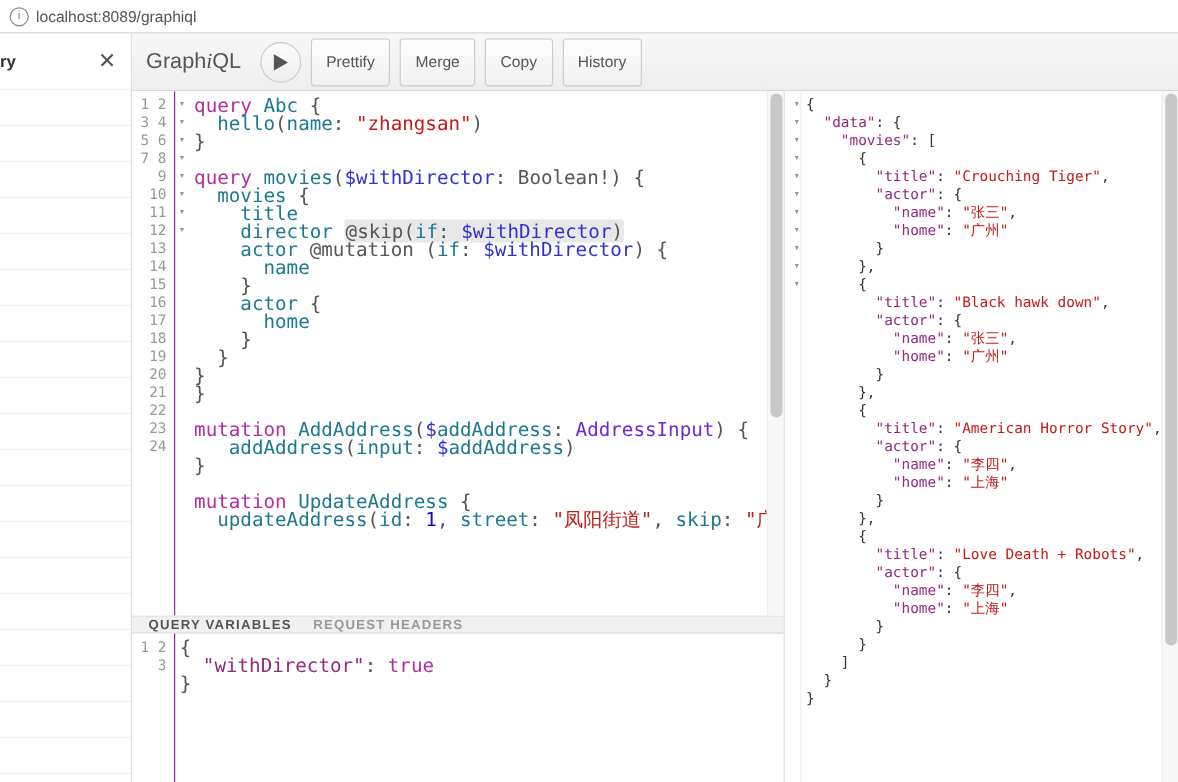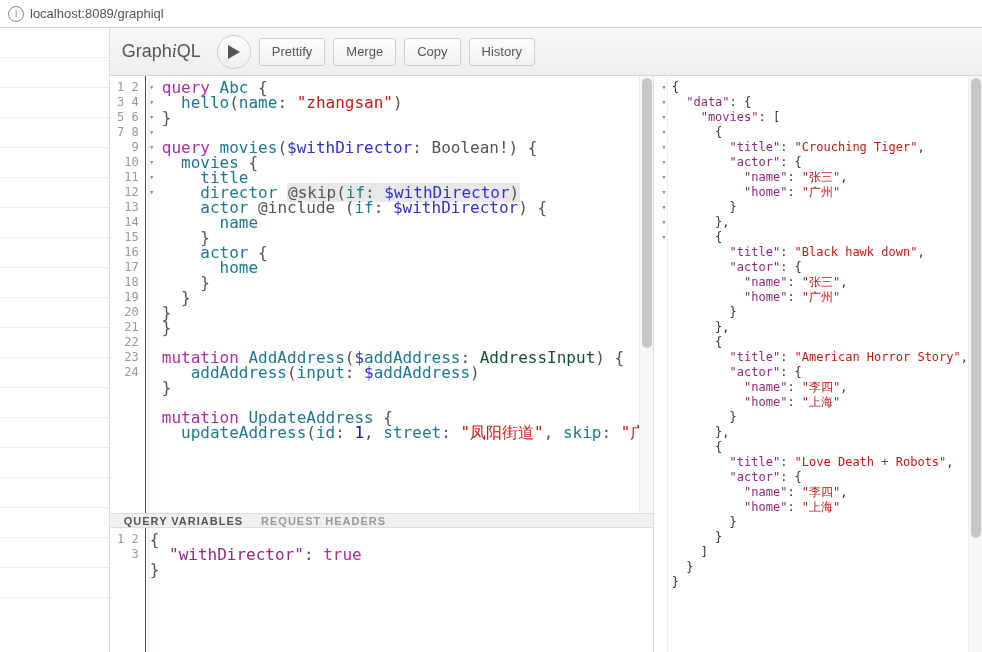--- a/index.html
+++ b/index.html
@@ -12,30 +12,30 @@
 .left-head .title { font-weight: bold; font-size: 14px; color: #333; }
 .left-head .close { font-size: 18px; color: #555; font-weight: 300; padding-right: 4px; }
 .left-list { }
 .left-list .li { height: 30px; border-bottom: 1px solid #eee; }
 .right-panel { flex: 1; display: flex; flex-direction: column; }
 .toolbar { height: 48px; border-bottom: 1px solid #d6d6d6; display: flex; align-items: center; padding: 0 12px; gap: 8px; background: linear-gradient(#f7f7f7,#eee); }
 .logo { font-size: 18px; color: #555; margin-right: 8px; }
 .logo em { font-style: italic; font-family: Georgia, serif; }
 .run-btn { width: 34px; height: 34px; border: 1px solid #ccc; border-radius: 50%; background: linear-gradient(#fdfdfd,#eee); display: flex; align-items: center; justify-content: center; cursor: pointer; }
 .run-btn svg { display: block; }
-.tbtn { height: 28px; padding: 0 12px; border: 1px solid #ccc; border-radius: 3px; background: linear-gradient(#fdfdfd,#f1f1f1); color: #555; font-size: 13px; cursor: pointer; }
+.tbtn { height: 40px; padding: 0 12px; border: 1px solid #ccc; border-radius: 3px; background: linear-gradient(#fdfdfd,#f1f1f1); color: #555; font-size: 13px; cursor: pointer; }
 .workspace { flex: 1; display: flex; position: relative; }
 .col-editor { width: 543px; display: flex; flex-direction: column; position: relative; }
 .col-result { flex: 1; border-left: 1px solid #ddd; position: relative; }
 .editor-body { flex: 1; display: flex; overflow: hidden; position: relative; }
 .gutter { width: 36px; background: #fff; border-right: 1px solid #a21caf; color: #999; font-family: Consolas, Menlo, monospace; font-size: 12px; text-align: right; padding: 4px 6px 4px 2px; line-height: 15px; }
 .code { flex: 1; font-family: Consolas, Menlo, monospace; font-size: 16px; line-height: 15px; padding: 4px 0 4px 4px; white-space: pre; overflow: hidden; color: #555; }
 .kw { color: #b32da0; }
 .def { color: #3030d0; }
-.ty { color: #14532d; }
+.ty { color: #6d28d9; }
 .str { color: #c41a16; }
 .attr { color: #1d7991; }
 .num { color: #1c00cf; }
 .dir { color: #555; }
 .hl { background: #e8e8e8; border-radius: 2px; padding: 0 1px; }
 .tok-key { color: #932981; }
 .tok-str { color: #c41a16; }
 .fold-gutter { width: 12px; color: #999; font-family: Consolas, Menlo, monospace; font-size: 9px; line-height: 15px; padding: 4px 0; text-align: center; }
 .scrollbar { width: 14px; background: #f7f7f7; position: relative; border-left: 1px solid #eee; }
 .scrollbar .thumb { position: absolute; left: 2px; width: 10px; background: #c7c7c7; border-radius: 5px; }
@@ -50,20 +50,24 @@
 </head>
 <body>
 
 <div class="addr-bar">
   <span class="info-icon">i</span>
   <span>localhost:8089/graphiql</span>
 </div>
 
 <div class="main">
   <div class="left-panel">
+    <div class="left-head">
+      <span class="title">ry</span>
+      <span class="close">✕</span>
+    </div>
     <div class="left-list">
       <div class="li"></div>
       <div class="li"></div>
       <div class="li"></div>
       <div class="li"></div>
       <div class="li"></div>
       <div class="li"></div>
       <div class="li"></div>
       <div class="li"></div>
       <div class="li"></div>
@@ -148,21 +152,21 @@
 ▾
 </div>
           <div class="code" id="main-code"><span class="kw">query</span> <span class="attr">Abc</span> {
   <span class="attr">hello</span>(<span class="attr">name</span>: <span class="str">"zhangsan"</span>)
 }
 
 <span class="kw">query</span> <span class="attr">movies</span>(<span class="def">$withDirector</span>: Boolean!) {
   <span class="attr">movies</span> {
     <span class="attr">title</span>
     <span class="attr">director</span> <span class="hl"><span class="dir">@skip</span>(<span class="attr">if</span>: <span class="def">$withDirector</span>)</span>
-    <span class="attr">actor</span> <span class="dir">@include</span> (<span class="attr">if</span>: <span class="def">$withDirector</span>) {
+    <span class="attr">actor</span> <span class="dir">@mutation</span> (<span class="attr">if</span>: <span class="def">$withDirector</span>) {
       <span class="attr">name</span>
     }
     <span class="attr">actor</span> {
       <span class="attr">home</span>
     }
   }
 }
 }
 
 <span class="kw">mutation</span> <span class="attr">AddAddress</span>(<span class="def">$<span class="attr">addAddress</span></span>: <span class="ty">AddressInput</span>) {

